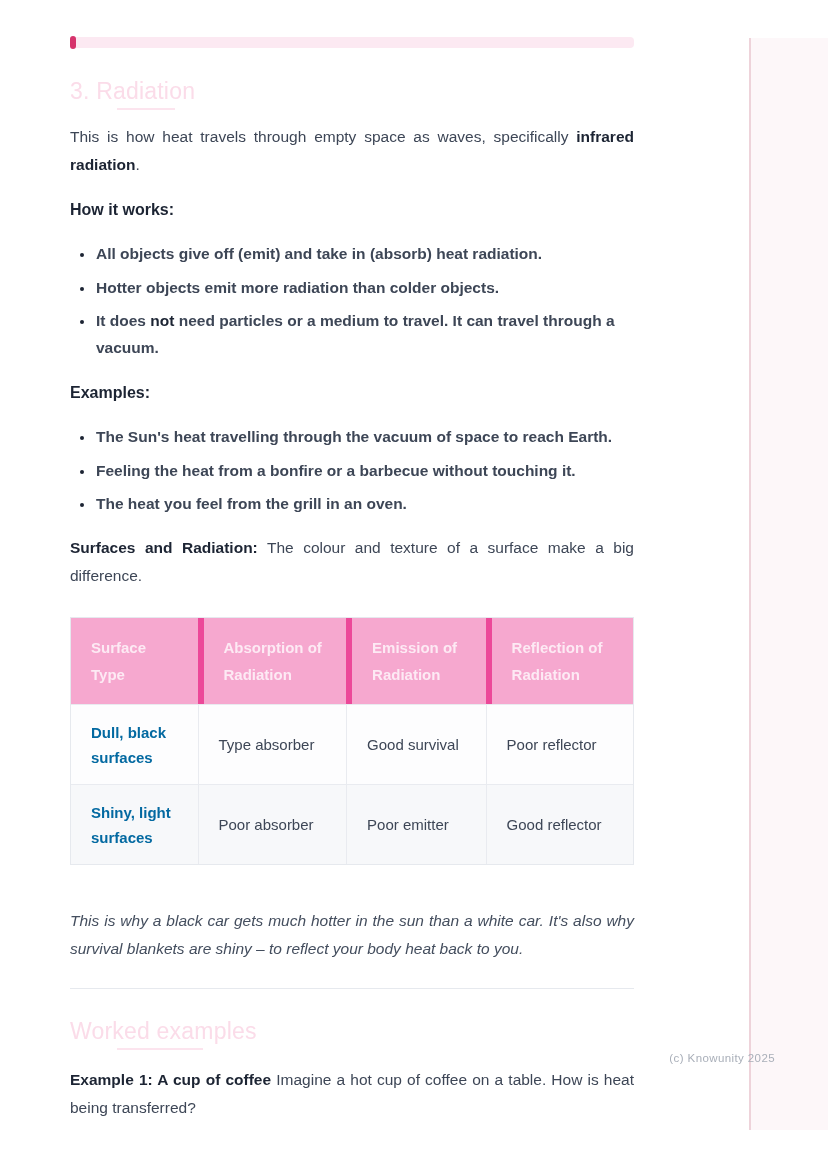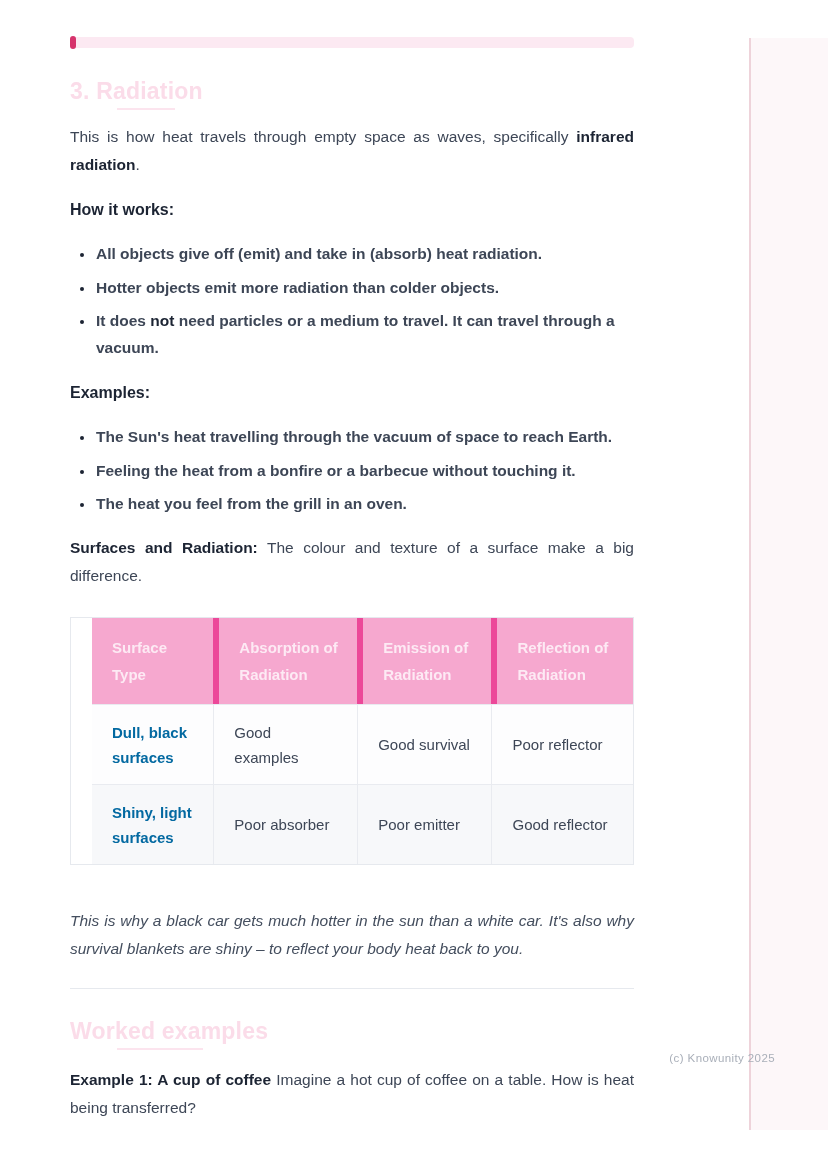--- a/index.html
+++ b/index.html
@@ -46,21 +46,21 @@
     left: 0; top: -1px;
     width: 6px; height: 13px;
     background: #d6336c;
     border-radius: 3px;
   }
   h2.pink-heading {
     position: relative;
     margin-top: 29px;
     font-size: 23px;
     line-height: 29px;
-    font-weight: bold;
+    font-weight: normal;
     color: #fbdce9;
     letter-spacing: 0.2px;
   }
   .heading-underline {
     position: absolute;
     top: 31px;
     height: 2px;
     background: #fce4ee;
   }
   .u-radiation { left: 47px; width: 58px; }
@@ -97,21 +97,20 @@
   ul.bullets li::marker { color: #1c2433; font-size: 14px; }
 
   
   table.surface-table {
     margin-top: 28px;
     width: 564px;
     border-collapse: separate;
     border-spacing: 0;
     border: 1px solid #e6e9ee;
     font-size: 15px;
-    padding-left: 21px;
   }
   table.surface-table col.c1 { width: 127px; }
   table.surface-table col.c2 { width: 149px; }
   table.surface-table col.c3 { width: 140px; }
   table.surface-table col.c4 { width: 148px; }
   .surface-table thead th {
     background: #f6a8cf;
     color: #fdeaf4;
     font-weight: 600;
     text-align: left;
@@ -214,21 +213,21 @@
         <tr>
           <th>Surface Type</th>
           <th>Absorption of Radiation</th>
           <th>Emission of Radiation</th>
           <th>Reflection of Radiation</th>
         </tr>
       </thead>
       <tbody>
         <tr>
           <th>Dull, black surfaces</th>
-          <td>Good examples</td>
+          <td>Type absorber</td>
           <td>Good survival</td>
           <td>Poor reflector</td>
         </tr>
         <tr class="alt">
           <th>Shiny, light surfaces</th>
           <td>Poor absorber</td>
           <td>Poor emitter</td>
           <td>Good reflector</td>
         </tr>
       </tbody>

